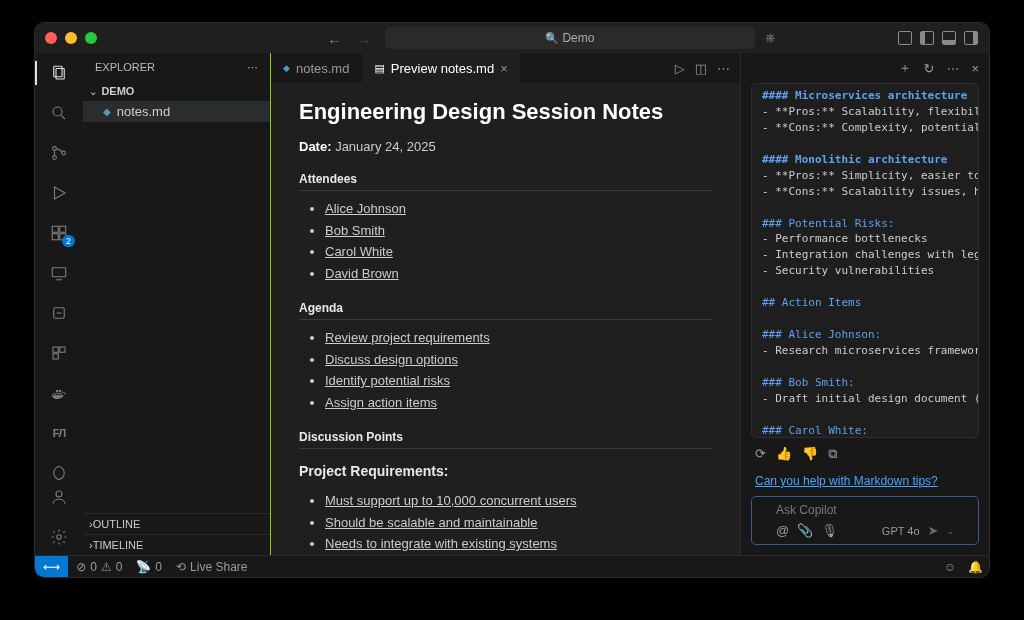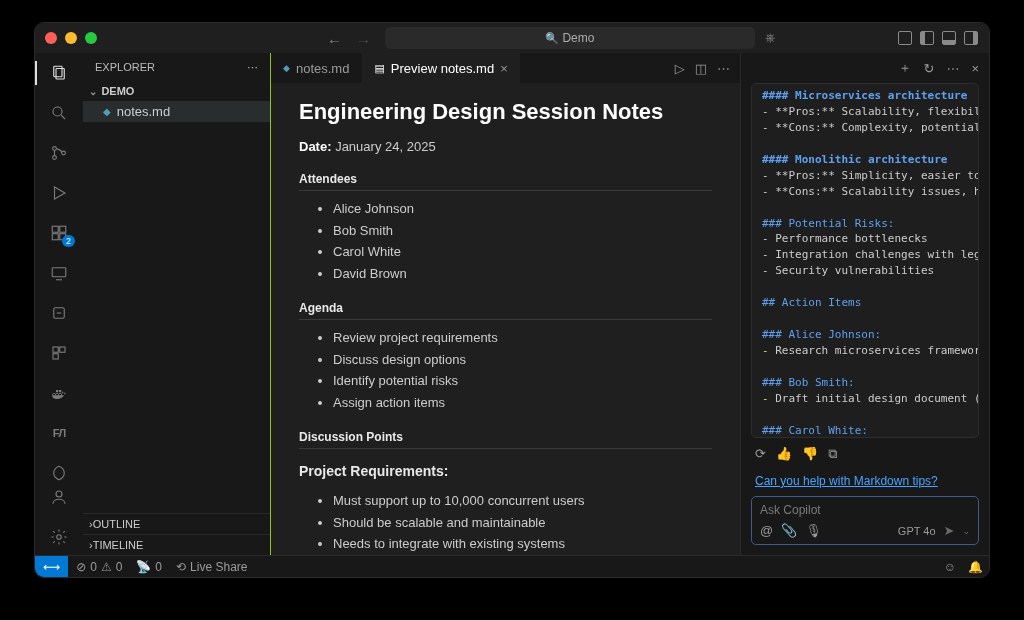--- a/index.html
+++ b/index.html
@@ -109,21 +109,21 @@
     font-size:13px; color:#ccc;
     position:relative;
   }
   .preview::-webkit-scrollbar { width:10px;}
   .preview::-webkit-scrollbar-thumb { background:#3a3a3a; border-radius:5px;}
   .preview h1 { font-size:22px; font-weight:600; color:#fff; margin-bottom:14px;}
   .preview h2 { font-size:12px; font-weight:600; color:#e8e8e8; margin-top:18px; margin-bottom:8px; border-bottom:1px solid #3a3a3a; padding-bottom:4px;}
   .preview h3 { font-size:14px; font-weight:600; color:#e8e8e8; margin-top:14px; margin-bottom:12px;}
   .preview p { margin:6px 0;}
   .preview ul { margin:4px 0 4px 26px;}
-  .preview li { margin:2px 8px; line-height:1.5;}
+  .preview li { margin:2px 0; line-height:1.5;text-decoration:underline;}
   .preview strong { color:#fff; font-weight:600;}
   .ed-right {
     width: 248px;
     display:flex; flex-direction:column;
     background:#181818;
   }
   .chat-header { height:30px; display:flex; align-items:center; justify-content:flex-end; padding:0 10px; gap:12px; color:#9a9a9a; font-size:13px; flex-shrink:0;}
   .raw-md {
     flex:1; overflow:hidden; padding:4px 10px 8px 10px;
     font-family: "SF Mono", Menlo, Consolas, monospace;
@@ -137,21 +137,21 @@
   }
   .raw-md .hd { color:#5ea0ef; font-weight:bold;}
   .raw-md .sub { color:#5ea0ef;}
   .raw-md .st { color:#5ea0ef;}
   .chat-icons { display:flex; gap:10px; padding:8px 14px; color:#9a9a9a; font-size:13px;}
   .chat-prompt { padding:4px 14px; font-size:12px; color:#4aa3ff;text-decoration:underline;}
   .chat-input-box {
     margin:4px 10px 10px 10px;
     border:1px solid #3b5d8a;
     border-radius:5px;
-    padding:6px 8px;
+    padding:6px 24px;
     display:flex; flex-direction:column;
   }
   .chat-input-box .placeholder { color:#7a7a7a; font-size:12px; margin-bottom:6px;}
   .chat-input-row { display:flex; align-items:center; gap:8px; color:#9a9a9a; font-size:13px;}
   .chat-input-row .model { margin-left:auto; font-size:11px; color:#9a9a9a;}
   .statusbar {
     height: 22px;
     background: #181818;
     border-top:1px solid #2a2a2a;
     display:flex; align-items:center;

